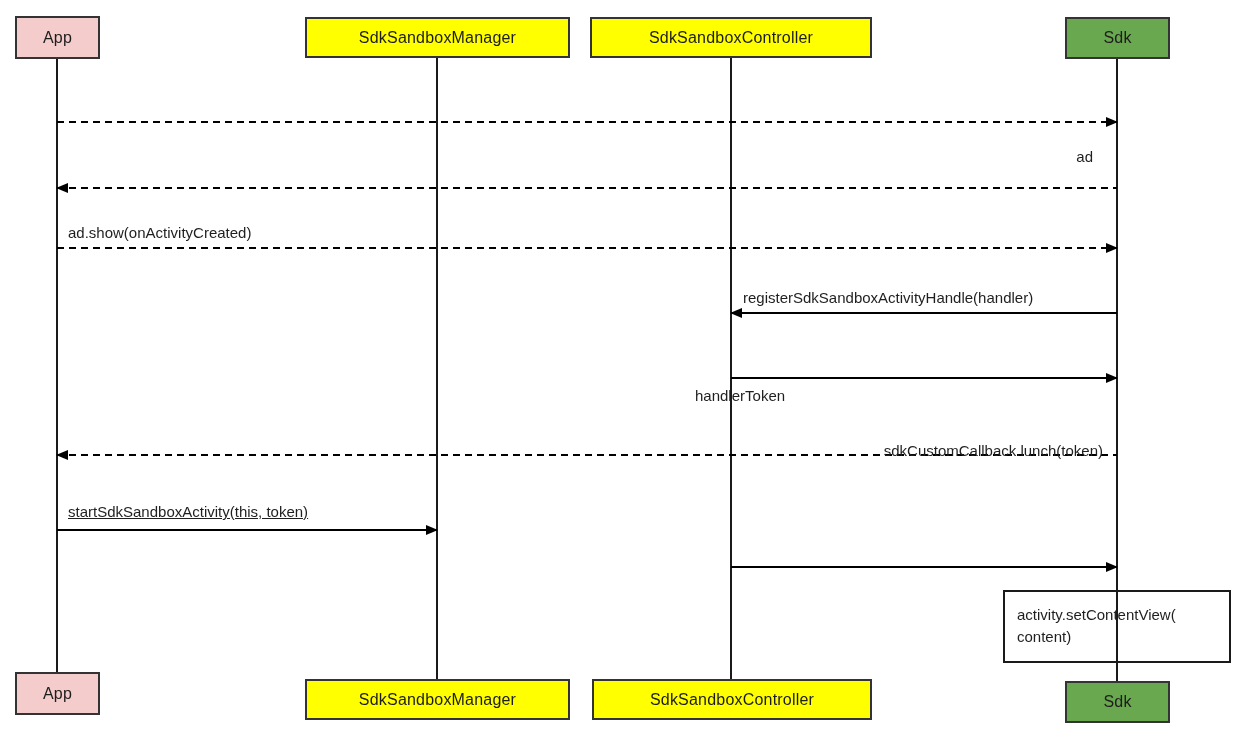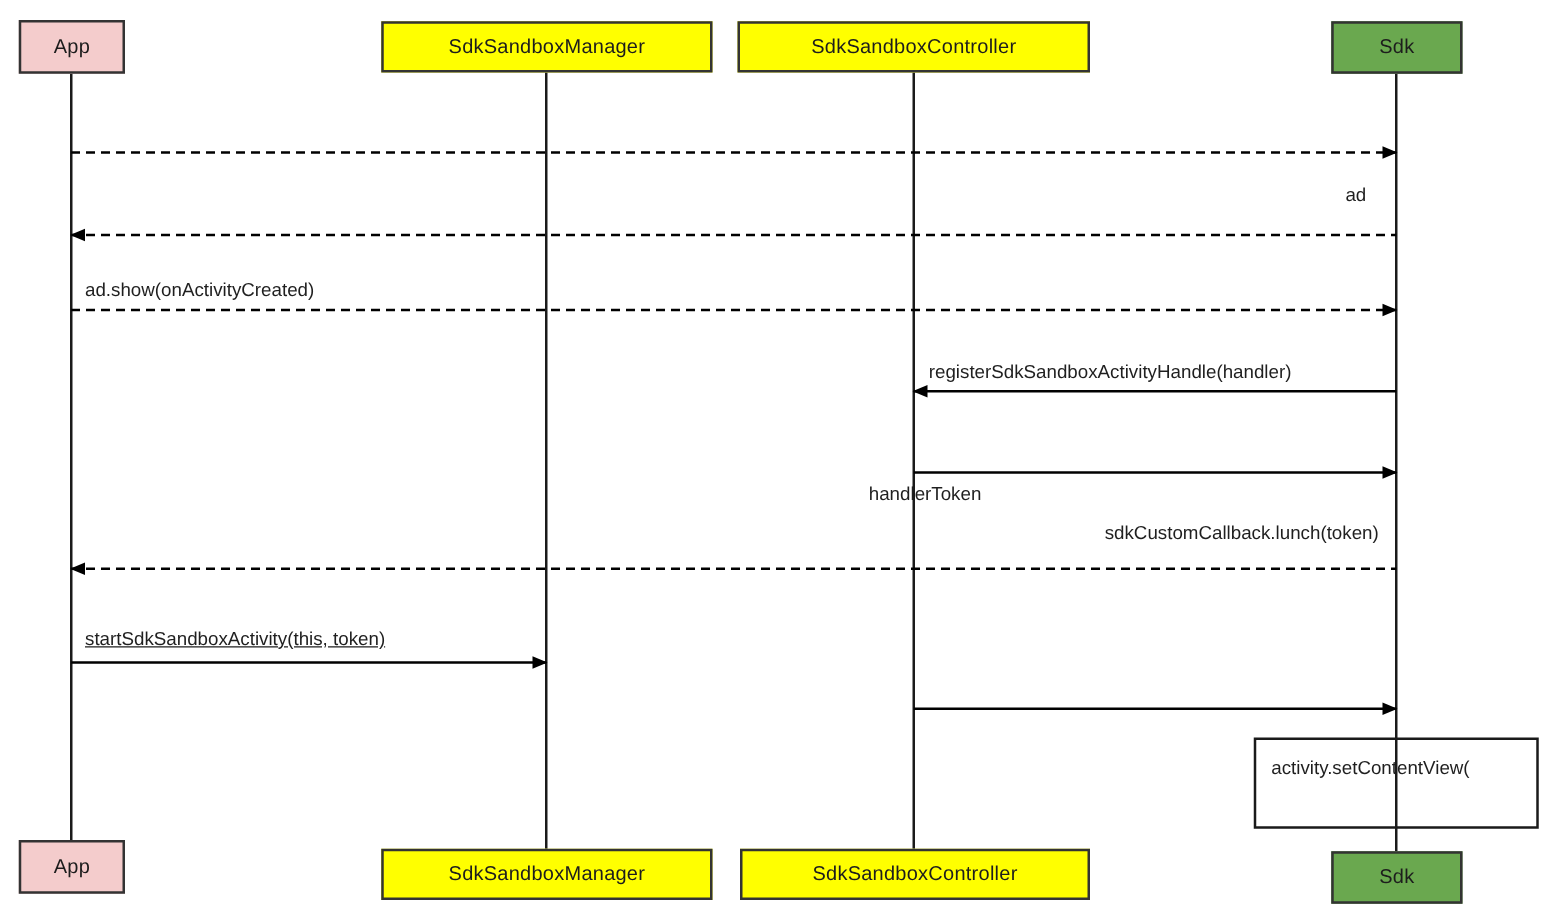--- a/index.html
+++ b/index.html
@@ -43,20 +43,21 @@
 
 <div class="canvas">
 
   <div class="lifeline" style="left:56px;  top:59px; height:613px;"></div>
   <div class="lifeline" style="left:436px; top:58px; height:621px;"></div>
   <div class="lifeline" style="left:730px; top:58px; height:621px;"></div>
   <div class="lifeline" style="left:1116px; top:59px; height:622px;"></div>
 
   <div class="note" style="left:1003px; top:590px; width:228px; height:73px;">
     <div>activity.setContentView(</div>
+    <div>content)</div>
   </div>
 
   <div class="actor" style="left: 15px; top: 16px; width: 85px; height: 43px; background-color: rgb(244, 204, 204);">
     <span>App</span>
   </div>
   <div class="actor" style="left: 305px; top: 17px; width: 265px; height: 41px; background-color: rgb(255, 255, 0);">
     <span>SdkSandboxManager</span>
   </div>
   <div class="actor" style="left: 590px; top: 17px; width: 282px; height: 41px; background-color: rgb(255, 255, 0);">
     <span>SdkSandboxController</span>
@@ -85,21 +86,21 @@
 
   <div class="msg-label" style="left:68px; top:224px;">ad.show(onActivityCreated)</div>
   <div class="line dashed arrow-right" style="left:57px; top:247px; width:1060px;"></div>
 
   <div class="msg-label" style="left:743px; top:289px;">registerSdkSandboxActivityHandle(handler)</div>
   <div class="line solid arrow-left" style="left:731px; top:312px; width:386px;"></div>
 
   <div class="msg-label" style="left:695px; top:355px;margin-top:32px;">handlerToken</div>
   <div class="line solid arrow-right" style="left:731px; top:377px; width:386px;"></div>
 
-  <div class="msg-label" style="right:138px; top:418px;">sdkCustomCallback.lunch(token)</div>
+  <div class="msg-label" style="right:138px; top:442px;">sdkCustomCallback.lunch(token)</div>
   <div class="line dashed arrow-left" style="left:57px; top:454px; width:1060px;"></div>
 
   <div class="msg-label" style="left:68px; top:503px;text-decoration:underline;">startSdkSandboxActivity(this, token)</div>
   <div class="line solid arrow-right" style="left:57px; top:529px; width:380px;"></div>
 
   <div class="line solid arrow-right" style="left:731px; top:566px; width:386px;"></div>
 
 </div>
 
 </body></html>

